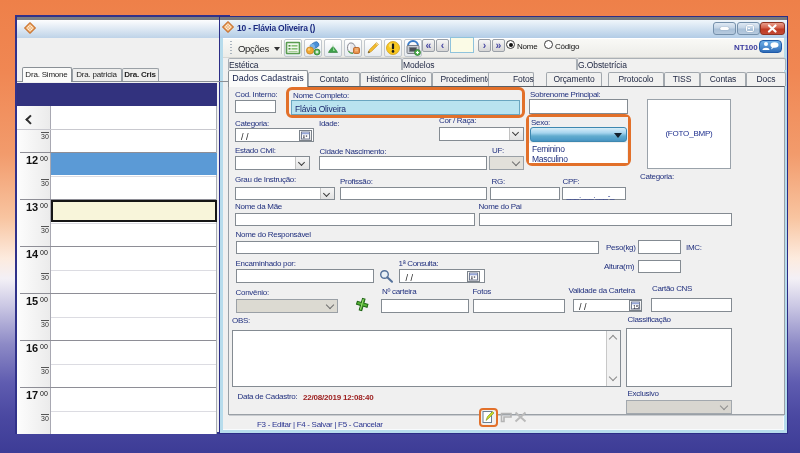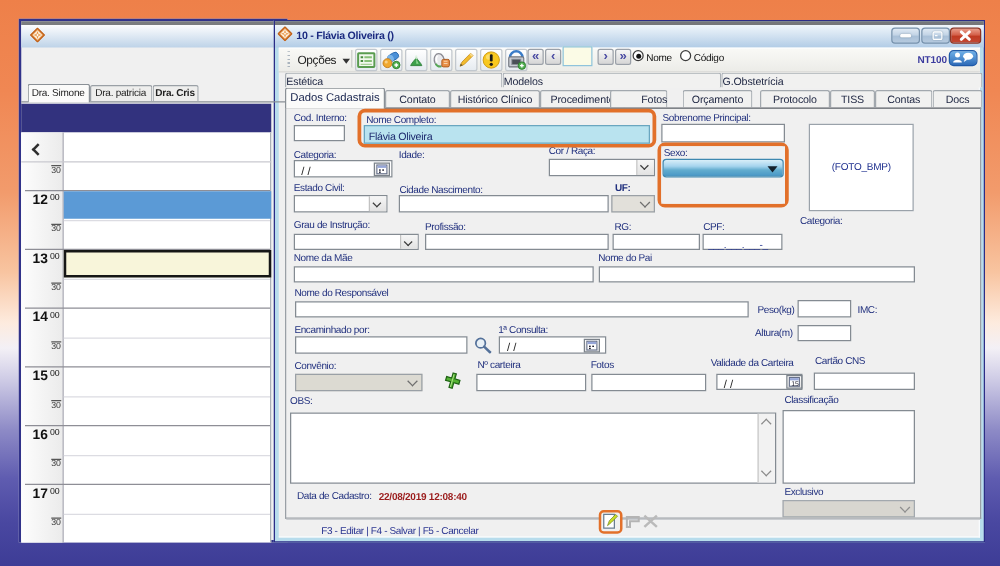--- a/index.html
+++ b/index.html
@@ -261,30 +261,34 @@
       </div>
 <div class="ab" style="left:647px;top:99px;width:84px;height:70px;background:#fff;border:1.5px solid #9aa2aa;box-sizing:border-box;">
         <div style="position:absolute;left:0;right:0;top:29px;text-align:center;font-size:8px;letter-spacing:-0.2px;color:#1e2f8e;">(FOTO_BMP)</div>
       </div>
 <div class="obx" style="left:526px;top:114px;width:105px;height:52px;background:#f0f0f0;"></div>
 <div class="ab" style="left:529px;top:117px;width:99px;height:46px;background:#f0f0f0;z-index:31;">
   <div class="lbl" style="left:2px;top:1.5px;">Sexo:</div>
   <div class="ab" style="left:1px;top:9.5px;width:97px;height:15.5px;background:linear-gradient(#d8eef8,#a6d4ee 38%,#62acce 62%,#4e9cc8 90%,#4892be);border:1px solid #3e88b0;border-radius:3px;box-sizing:border-box;">
     <div class="ab" style="right:4px;top:5px;width:0;height:0;border-left:4px solid transparent;border-right:4px solid transparent;border-top:5px solid #13202c;"></div>
   </div>
+  <div class="ab" style="left:0px;top:26px;width:98px;height:19.5px;background:#fff;">
+    <div class="lbl" style="left:3px;top:2px;font-size:8.5px;">Feminino</div>
+    <div class="lbl" style="left:3px;top:11.5px;font-size:8.5px;">Masculino</div>
+  </div>
 </div>
 <div class="lbl" style="left:235px;top:147px;">Estado Civil:</div>
 <div class="cbx" style="left:235px;top:156px;width:75px;height:14px;">
         <div class="cb">
           <div class="ch"></div>
         </div>
       </div>
 <div class="lbl" style="left:319.5px;top:148px;">Cidade Nascimento:</div>
 <div class="inp" style="left:319px;top:156px;width:168px;height:14px;"></div>
-<div class="lbl" style="left:492px;top:147px;font-weight:bold;">UF:</div>
+<div class="lbl" style="left:492px;top:147px;">UF:</div>
 <div class="cbx" style="left:489px;top:155.5px;width:35px;height:14.5px;background:#e2e0da;border:1px solid #9aa0a6;">
         <div class="chf"></div>
       </div>
 </div>
 <div id="form2">
 <div class="lbl" style="left:235px;top:176px;">Grau de Instrução:</div>
 <div class="cbx" style="left:235px;top:186.5px;width:100px;height:13px;">
         <div class="cb">
           <div class="ch"></div>
         </div>

